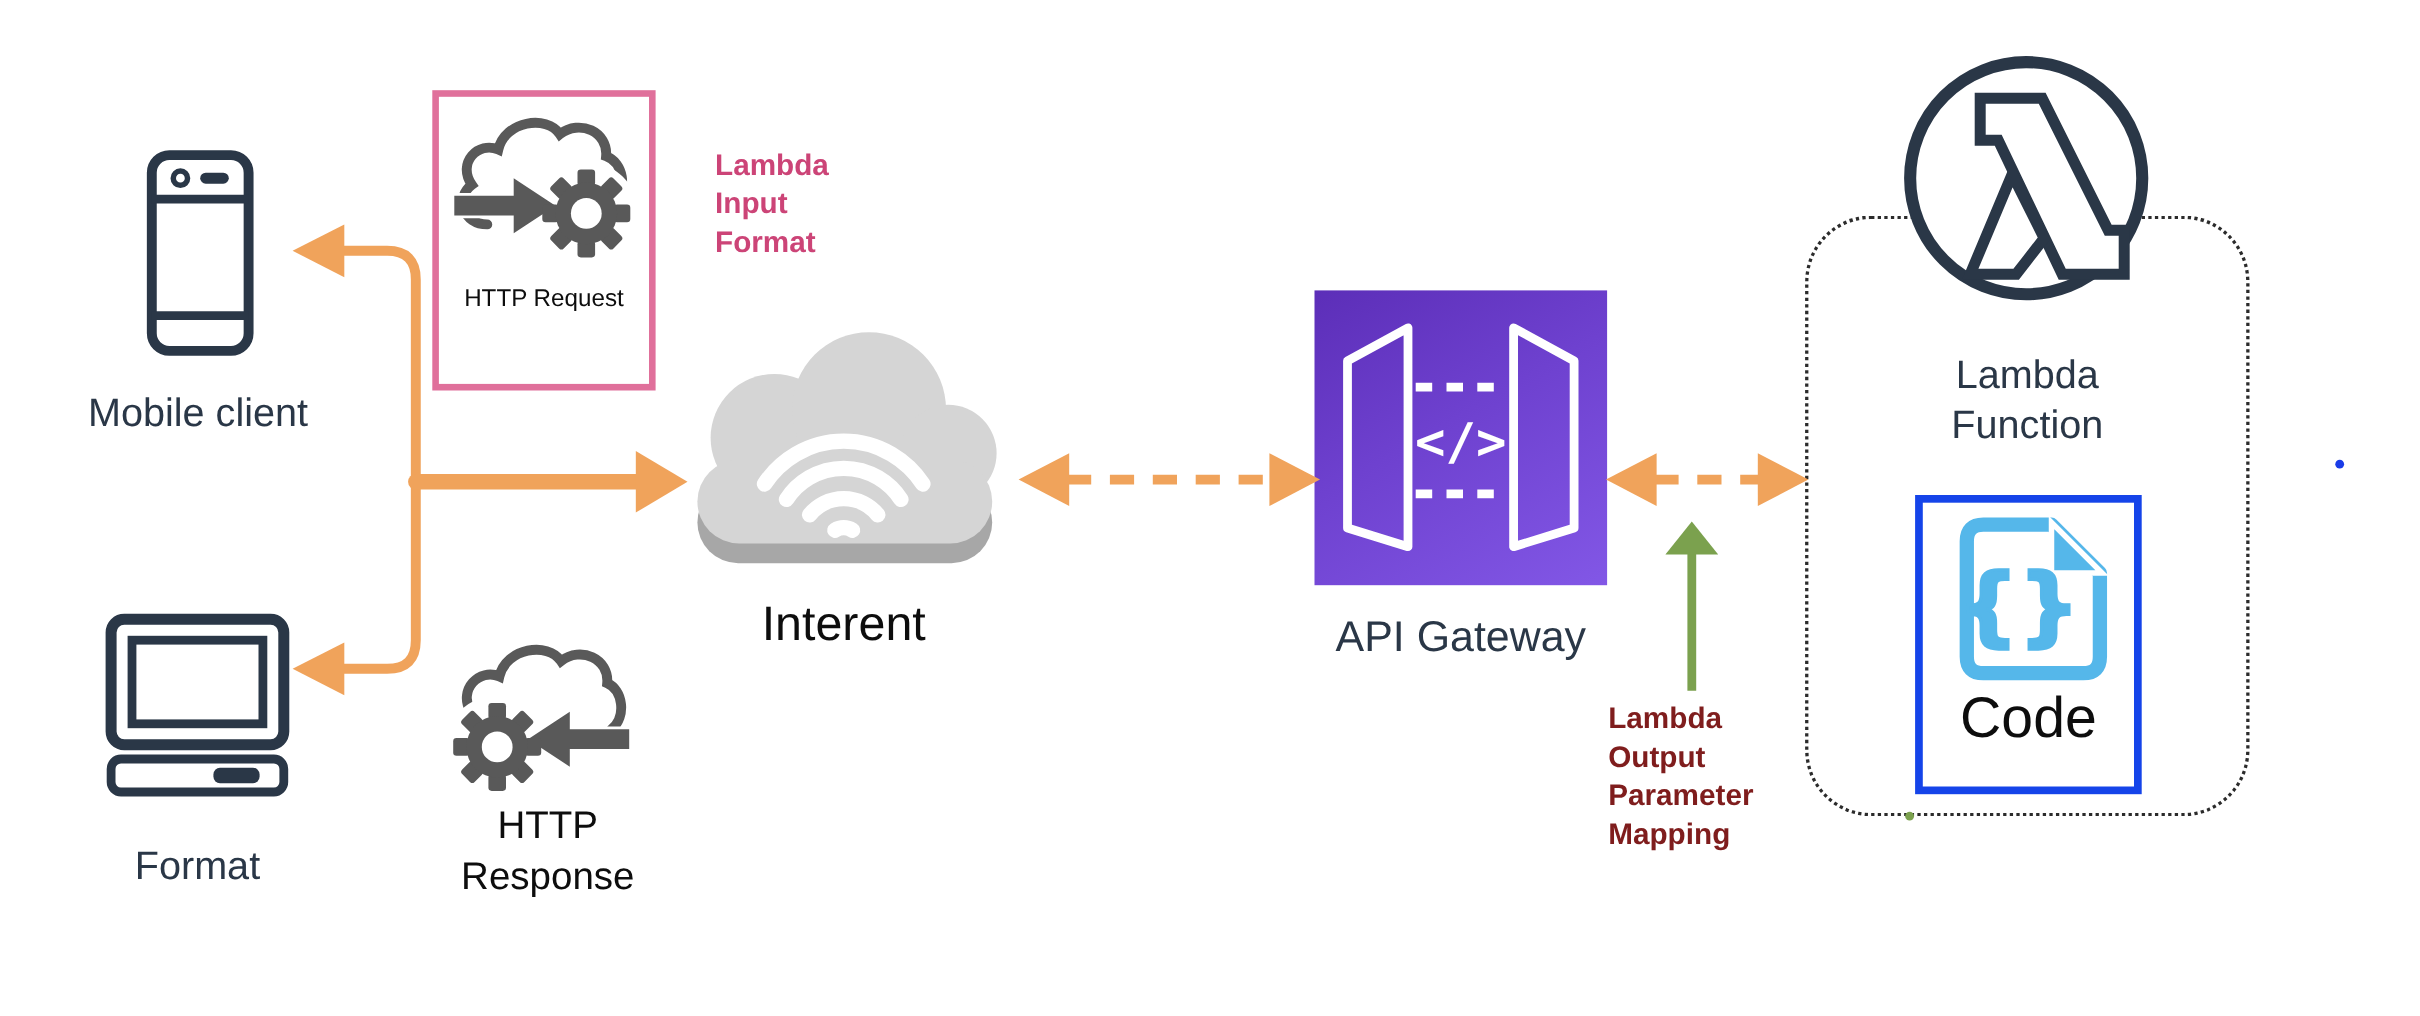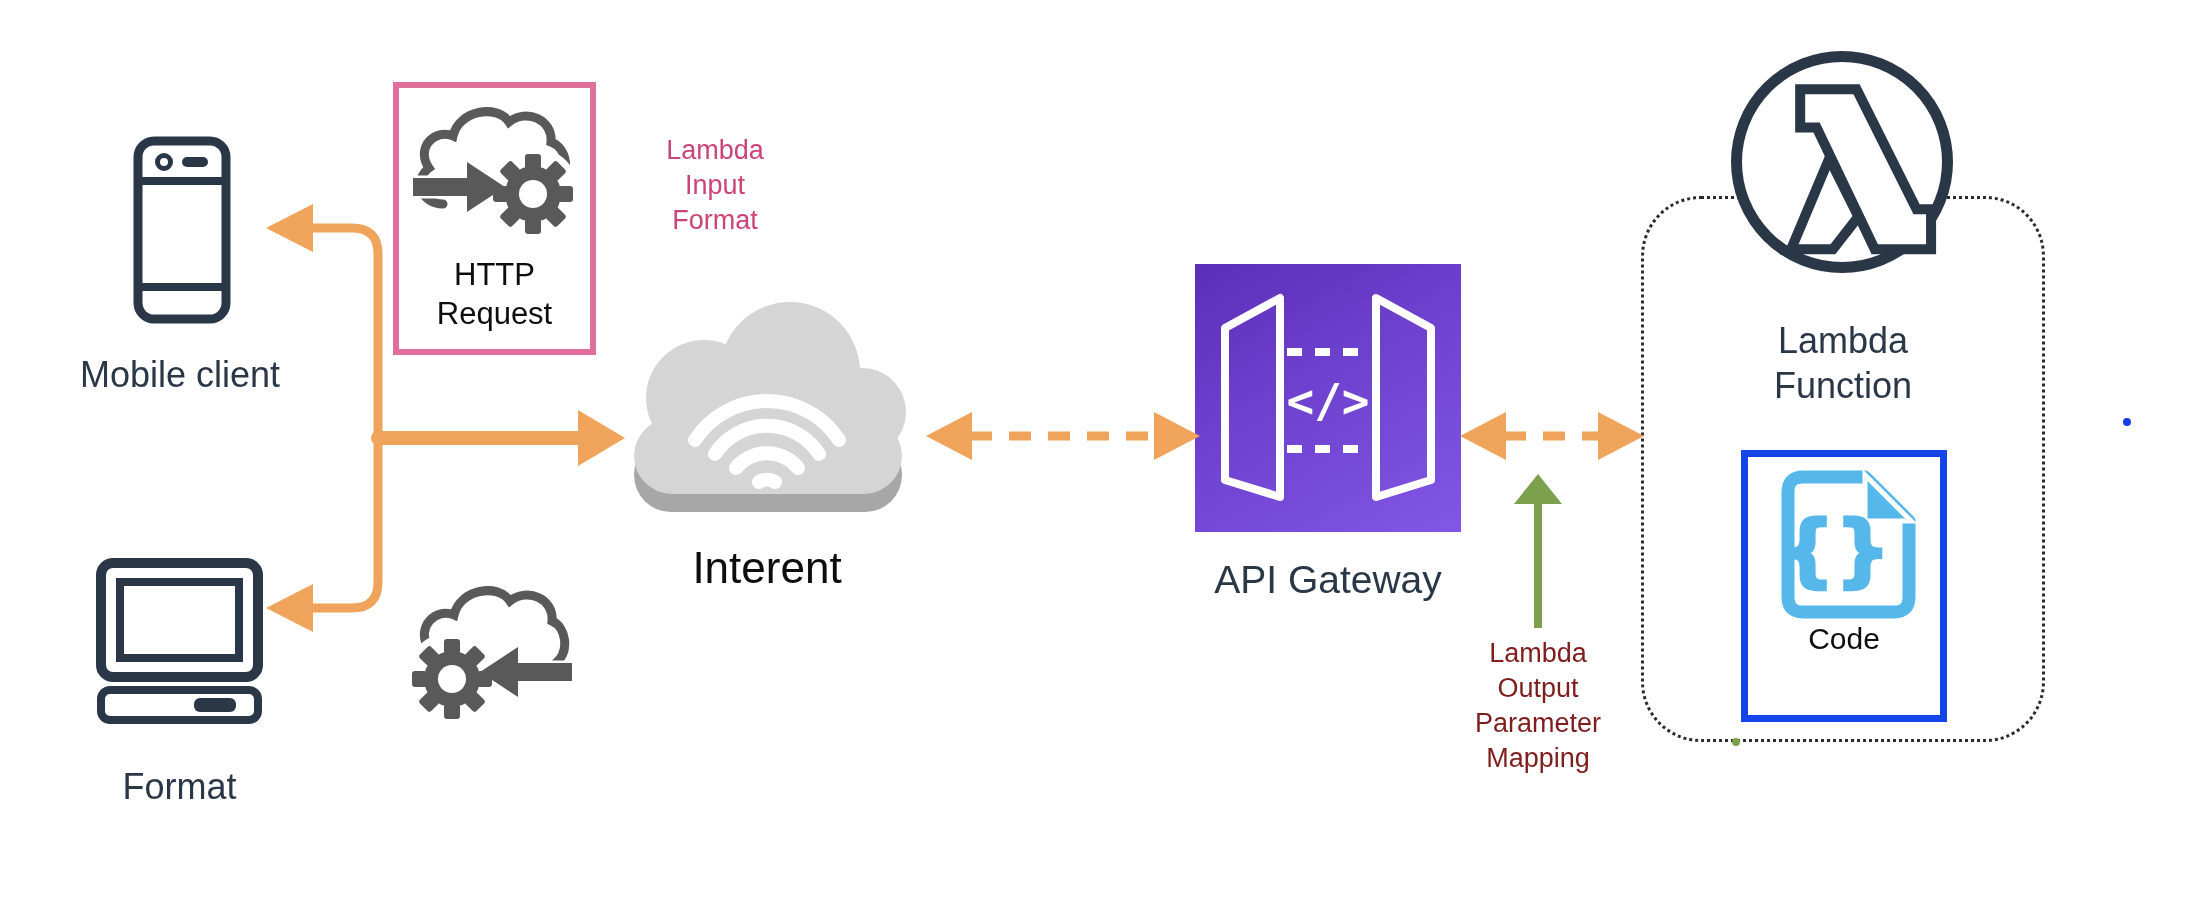--- a/index.html
+++ b/index.html
@@ -1,52 +1,52 @@
 <!DOCTYPE html>
 <html><head>
 <meta charset="utf-8">
 <style>
   html,body{margin:0;padding:0;background:#ffffff;}
   body{font-family:"Liberation Sans", sans-serif;}
   #canvas{position:relative;width:2200px;height:924px;background:#ffffff;overflow:hidden;}
   .abs{position:absolute;}
   .label{color:#2A3747;text-align:center;line-height:1.25;}
   .node-label{font-size:36px;}
-  .annotation{font-weight:normal;font-size:27px;line-height:1.3;text-align:center;}
+  .annotation{font-weight:bold;font-size:27px;line-height:1.3;text-align:left;}
   .pink-text{color:#CC4477;}
   .green-text{color:#7f1d1d;}
   .blue-text{color:#2247E0;}
   .black-text{color:#0d0d0d;}
 
   #http-request-box{
     left:393px;top:82px;width:203px;height:273px;
     border:6px solid #E0709B;background:#fff;
     display:flex;flex-direction:column;align-items:center;justify-content:flex-start;
     box-sizing:border-box;z-index:2;
   }
-  #http-request-label{font-size:31px;line-height:1.25;text-align:center;width:180px;margin-top:2px;}
+  #http-request-label{font-size:22px;line-height:1.25;text-align:center;width:180px;margin-top:2px;}
 
   #lambda-dotted-box{
     left:1641px;top:196px;width:404px;height:546px;
     border:3px dotted #2b2b2b;border-radius:60px;
     box-sizing:border-box;background:#fff;z-index:1;
   }
   #lambda-circle{
     left:1731px;top:51px;width:222px;height:222px;
     border:11px solid #2A3747;border-radius:50%;
     background:#fff;box-sizing:border-box;z-index:2;
     display:flex;align-items:center;justify-content:center;
   }
   #code-box{
     left:1741px;top:450px;width:206px;height:272px;
     border:7px solid #1544E9;background:#fff;
     box-sizing:border-box;z-index:2;
     display:flex;flex-direction:column;align-items:center;
   }
-  #code-label{font-size:30px;margin-top:-6px;}
+  #code-label{font-size:52px;margin-top:-6px;}
   #api-gateway-box{
     left:1195px;top:264px;width:266px;height:268px;
     background:linear-gradient(150deg,#5C2EB8 0%,#6E41CF 45%,#8257E6 100%);
     z-index:2;
   }
   #arrow-overlay{left:0;top:0;z-index:5;pointer-events:none;}
   .icon-wrap{z-index:2;}
 </style>
 </head>
 <body>
@@ -173,20 +173,21 @@
           <rect x="-8" y="-40" width="16" height="15" rx="3" transform="rotate(180)"></rect>
           <rect x="-8" y="-40" width="16" height="15" rx="3" transform="rotate(225)"></rect>
           <rect x="-8" y="-40" width="16" height="15" rx="3" transform="rotate(270)"></rect>
           <rect x="-8" y="-40" width="16" height="15" rx="3" transform="rotate(315)"></rect>
         </g>
         <circle r="28" fill="#595959"></circle>
         <circle r="14" fill="#ffffff"></circle>
       </g>
     </svg>
   </div>
+  <div class="abs label black-text" style="left:413px;top:728px;width:170px;font-size:35px;line-height:1.3;">HTTP Response</div>
 
   <svg class="abs" id="arrow-overlay" width="2200" height="924" viewBox="0 0 2200 924">
 
     <path d="M 307,228 L 352,228 Q 378,228 378,254 L 378,582 Q 378,608 352,608 L 307,608" fill="none" stroke="#F0A35B" stroke-width="9"></path>
     <polygon points="313,204 313,252 266,228" fill="#F0A35B"></polygon>
     <polygon points="313,584 313,632 266,608" fill="#F0A35B"></polygon>
 
     <path d="M 378,438 L 584,438" fill="none" stroke="#F0A35B" stroke-width="14" stroke-linecap="round"></path>
     <polygon points="578,410 578,466 625,438" fill="#F0A35B"></polygon>
 

